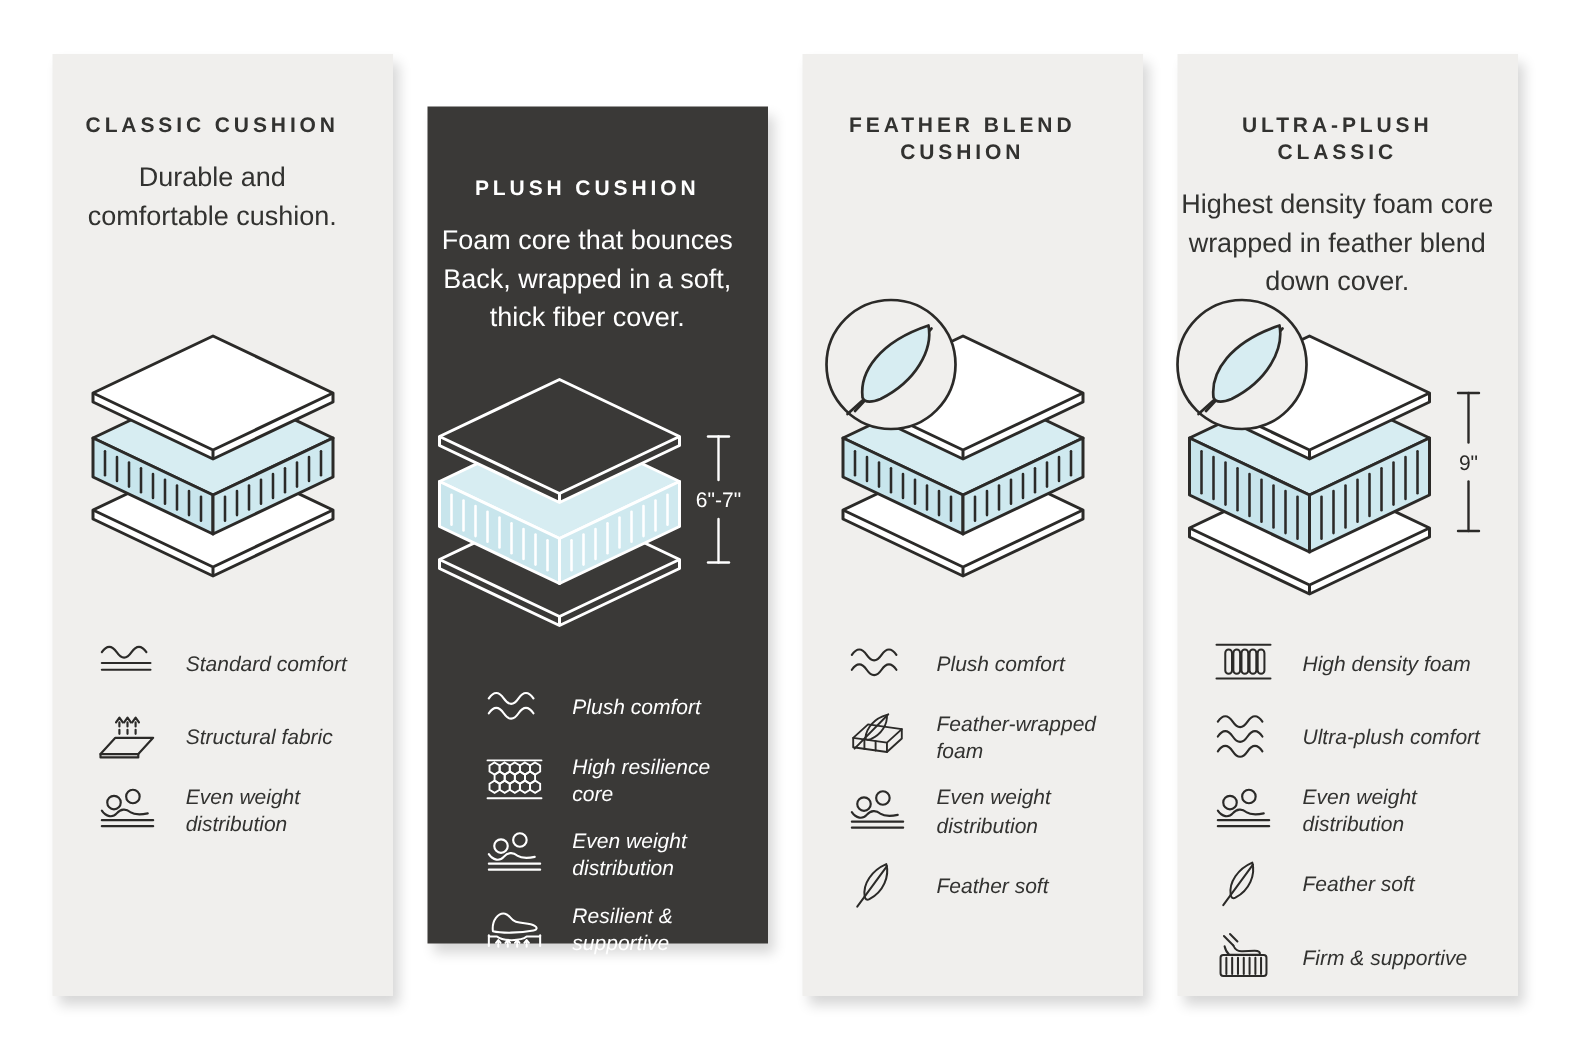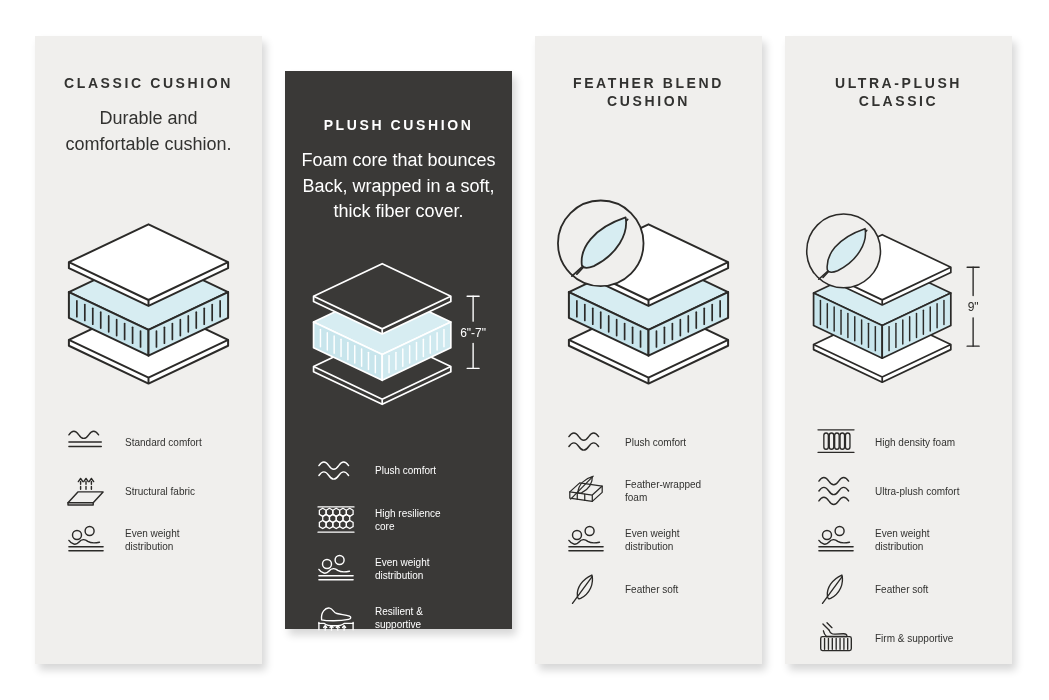--- a/index.html
+++ b/index.html
@@ -7,22 +7,22 @@
     width:1049px;height:700px;position:relative;overflow:hidden;
     background:var(--pageBg,#ffffff);
     font-family:"Liberation Sans","DejaVu Sans",sans-serif;
   }
   .row{position:absolute;left:35px;top:29px;height:642px;display:flex;gap:23px;align-items:center;}
   .card{
     width:227px;height:628px;box-sizing:border-box;
     background:var(--cardLightBg,#f0efed);
     color:var(--textDark,#323230);
     box-shadow:4px 6px 8px rgba(0,0,0,.16);
-    padding:38px 14px 0 14px;
-    display:flex;flex-direction:column;
+    padding:38px 14px 0 0;
+    display:flex;flex-direction:column;align-items:center;
   }
   .card.dark{
     height:558px;
     background:var(--cardDarkBg,#3a3937);
     color:var(--textLight,#ffffff);
     padding-top:45px;
   }
   .card-head{height:122px;text-align:center;}
   .card-title{
     font-size:14px;font-weight:bold;letter-spacing:2.6px;
@@ -30,21 +30,21 @@
   }
   .card-desc{
     margin-top:14px;font-size:18px;line-height:1.42;white-space:pre-line;
   }
   .illo{height:206px;display:flex;justify-content:center;align-items:flex-start;}
   .illo svg{display:block;}
   .features{margin-top:22px;display:flex;flex-direction:column;gap:13px;padding:0 4px 0 16px;}
   .feat{display:flex;align-items:center;gap:18px;}
   .f-icon{width:42px;height:36px;flex:0 0 42px;color:var(--lineDark,#2b2a28);}
   .card.dark .f-icon{color:var(--textLight,#ffffff);}
-  .f-label{font-size:10px;line-height:1.3;white-space:pre-line;}
+  .f-label{font-size:14px;line-height:1.3;white-space:pre-line;font-style:italic;}
   .dim-text{font-size:14px;font-family:"Liberation Sans","DejaVu Sans",sans-serif;}
 </style>
 </head>
 <body style="--pageBg: #ffffff; --cardLightBg: #f0efed; --cardDarkBg: #3a3937; --textDark: #323230; --textLight: #ffffff; --lineDark: #2b2a28;">
 
 <svg width="0" height="0" style="position:absolute" aria-hidden="true">
   <defs>
     <g id="hexcell">
         <path d="M3.75,0 L7.5,2.25 V6.75 L3.75,9 L0,6.75 V2.25 Z"></path>
       </g>
@@ -372,20 +372,23 @@
             <use href="#feather-icon"></use>
           </svg>
           <div class="f-label">Feather soft</div>
         </div>
       </div>
   </div>
     <div class="card light">
     <div class="card-head">
       <div class="card-title">ULTRA-PLUSH
 CLASSIC</div>
+      <div class="card-desc">Highest density foam core
+wrapped in feather blend
+down cover.</div>
     </div>
     <div class="illo">
         <svg width="232" height="206" viewBox="0 0 232 206">
           <path d="M97,118 L177,156 V162 L97,200 L17,162 V156 Z" fill="#ffffff" stroke="#2b2a28" stroke-width="2" stroke-linejoin="round"></path>
           <path d="M17,156 L97,194 L177,156 M97,194 V200" fill="none" stroke="#2b2a28" stroke-width="2" stroke-linejoin="round"></path>
           <path d="M97,58 L177,96 L97,134 L17,96 Z" fill="#d7edf2" stroke="#2b2a28" stroke-width="2" stroke-linejoin="round"></path>
           <path d="M17,96 L97,134 V172 L17,134 Z" fill="#c8e5ec" stroke="#2b2a28" stroke-width="2" stroke-linejoin="round"></path>
           <path d="M177,96 L97,134 V172 L177,134 Z" fill="#cfe9ef" stroke="#2b2a28" stroke-width="2" stroke-linejoin="round"></path>
           <line x1="25" y1="104.8" x2="25" y2="132.8" stroke="#2b2a28" stroke-width="1.7" stroke-linecap="round"></line>
           <line x1="105" y1="135.2" x2="105" y2="163.2" stroke="#2b2a28" stroke-width="1.7" stroke-linecap="round"></line>

